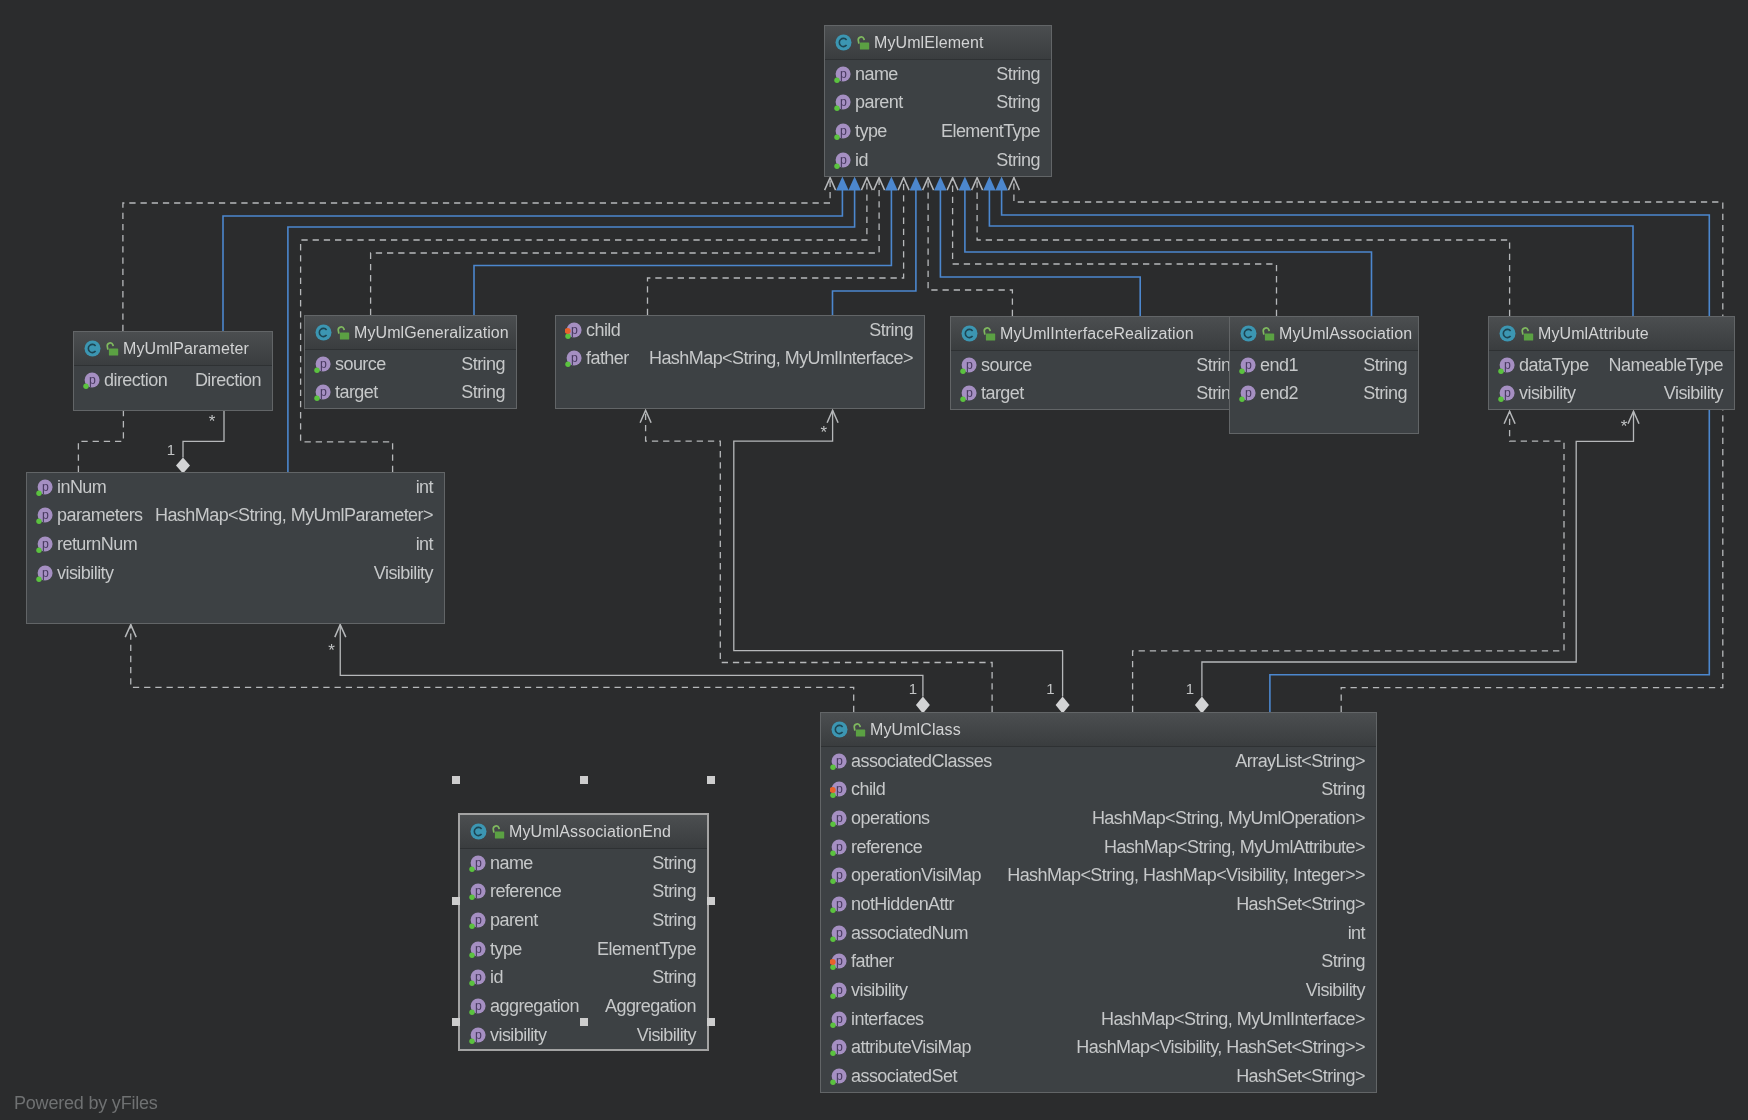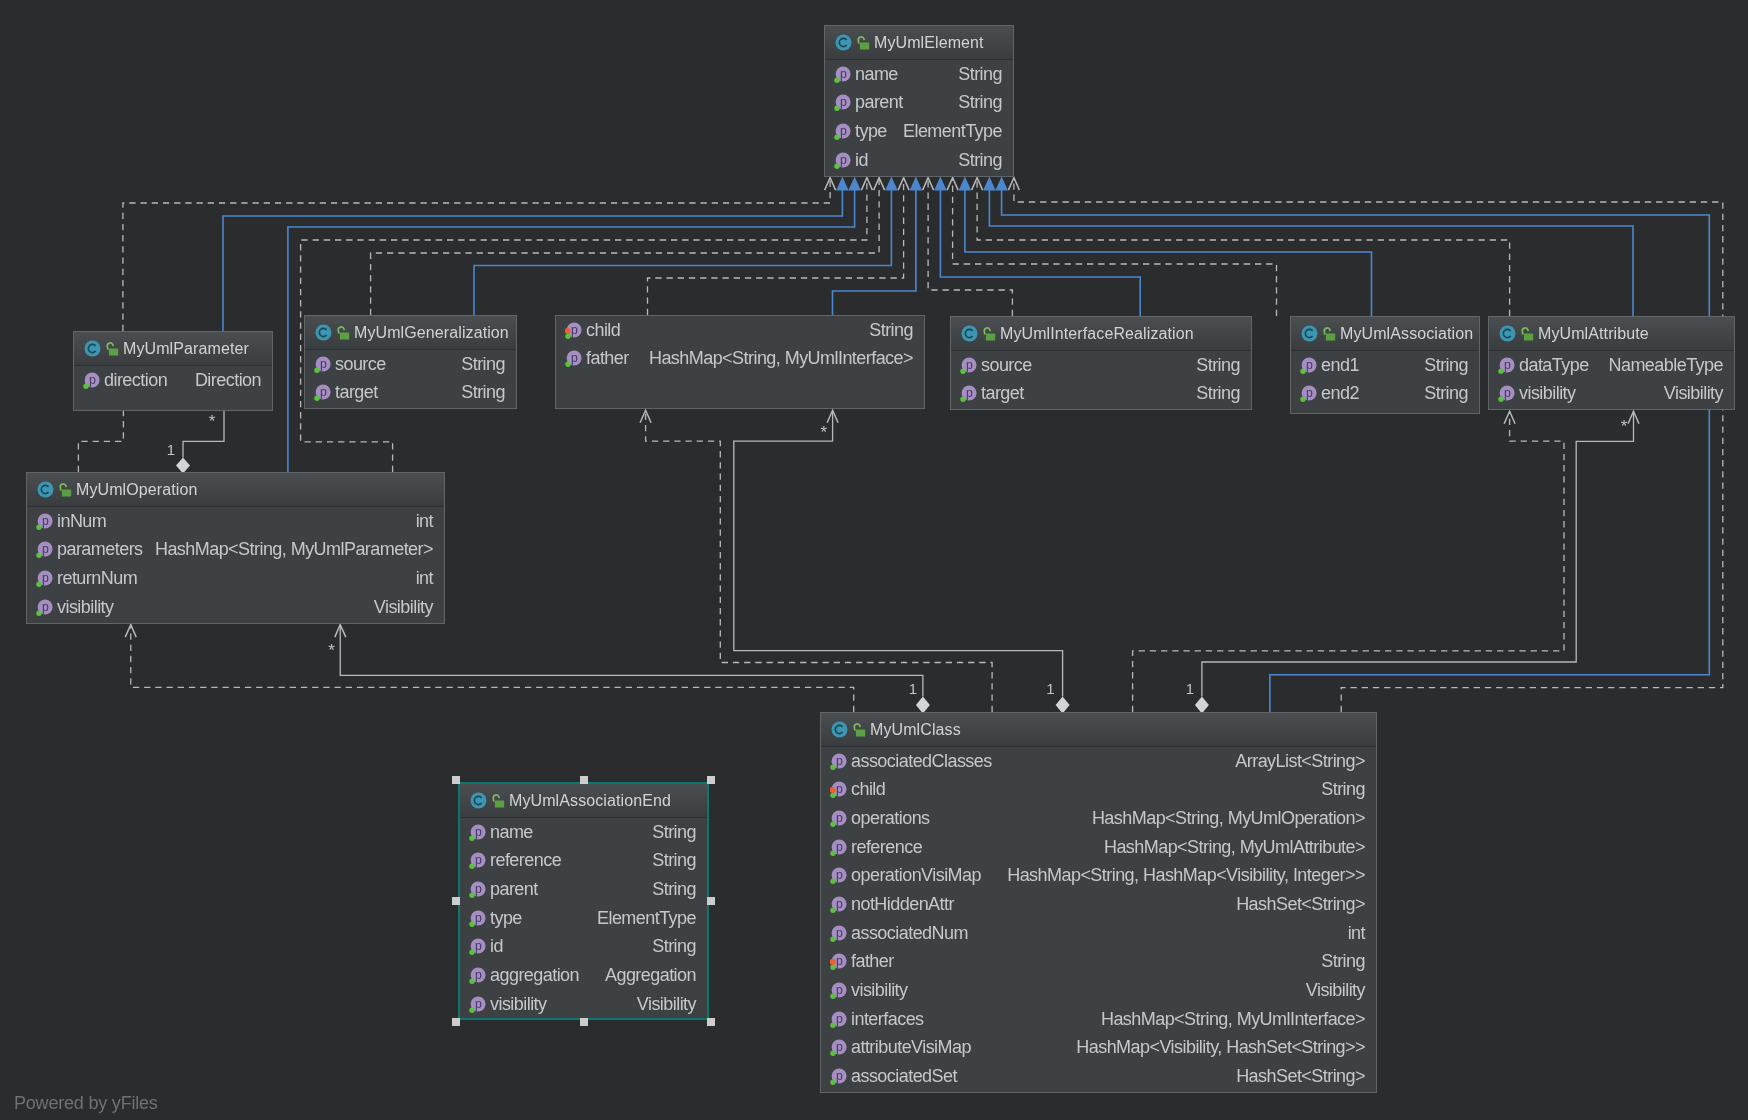--- a/index.html
+++ b/index.html
@@ -1,20 +1,20 @@
 <!DOCTYPE html>
 <html><head><meta charset="utf-8">
 <style>
 * { margin:0; padding:0; box-sizing:border-box; }
 html,body { width:1748px; height:1120px; overflow:hidden; }
 #canvas { position:relative; width:1748px; height:1120px; background:#2b2c2d;
   font-family:"Liberation Sans", sans-serif; }
 #edges { position:absolute; left:0; top:0; }
 .box { position:absolute; background:#3d4144; border:1px solid #626567; }
-.box.sel { border:2px solid #0f766e; }
+.box.sel { border:2px solid #a3a3a3;margin-top:31px; }
 .hdr { height:34px; display:flex; align-items:center; padding:0 8px 0 10px;
   background:linear-gradient(#4b4e50,#3a3d3f);
   border-bottom:1px solid #2e3133; }
 .ci { flex:0 0 auto; }
 .li { flex:0 0 auto; margin-left:5px; }
 .ti { margin-left:4px; font-size:16px; color:#d2d3d4; letter-spacing:0.1px; white-space:nowrap; }
 .body { padding-top:0px; }
 .row { height:28.65px; display:flex; align-items:center; padding:0 11px 0 9px;
   font-size:18px; color:#c6c8c9; letter-spacing:-0.55px; }
 .pi { flex:0 0 auto; }
@@ -80,21 +80,21 @@
       <polygon points="1201.9,696.5 1208.9,705.0 1201.9,713.5 1194.9,705.0" fill="#d3d4d5"></polygon>
       <text x="171" y="455" text-anchor="middle" fill="#c2c4c5" font-family="Liberation Sans" font-size="15">1</text>
       <text x="212" y="427" text-anchor="middle" fill="#c2c4c5" font-family="Liberation Sans" font-size="17">*</text>
       <text x="912.8" y="694" text-anchor="middle" fill="#c2c4c5" font-family="Liberation Sans" font-size="15">1</text>
       <text x="331.6" y="656" text-anchor="middle" fill="#c2c4c5" font-family="Liberation Sans" font-size="17">*</text>
       <text x="1050.5" y="694" text-anchor="middle" fill="#c2c4c5" font-family="Liberation Sans" font-size="15">1</text>
       <text x="823.7" y="438" text-anchor="middle" fill="#c2c4c5" font-family="Liberation Sans" font-size="17">*</text>
       <text x="1190" y="694" text-anchor="middle" fill="#c2c4c5" font-family="Liberation Sans" font-size="15">1</text>
       <text x="1624" y="432" text-anchor="middle" fill="#c2c4c5" font-family="Liberation Sans" font-size="17">*</text>
     </svg>
-<div class="box" style="left:824px;top:25px;width:190px;height:152px">
+<div class="box" style="left:824px;top:25px;width:228px;height:152px">
       <div class="hdr">
         <svg class="ci" width="17" height="17" viewBox="0 0 17 17">
           <circle cx="8.5" cy="8.5" r="8" fill="#3c96b2"></circle>
           <path d="M11.6 5.9 A4.1 4.1 0 1 0 11.6 11.1" fill="none" stroke="#1d4553" stroke-width="1.6"></path>
         </svg>
         <svg class="li" width="13" height="14" viewBox="0 0 13 14">
           <rect x="2.9" y="6.4" width="9.3" height="7.2" rx="0.7" fill="#5ba143"></rect>
           <path d="M1.9 7.6 L1.3 4.3 A2.9 2.9 0 0 1 6.9 2.9 l0.3 1.2" fill="none" stroke="#7fb95f" stroke-width="1.7"></path>
         </svg>
         <span class="ti">MyUmlElement</span>
@@ -244,21 +244,21 @@
           <svg class="pi" width="17" height="17" viewBox="0 0 17 17">
             <circle cx="9.1" cy="8" r="7.5" fill="#a58fc2"></circle>
             <text x="9.1" y="12.3" text-anchor="middle" font-family="Liberation Sans" font-size="12.3" fill="#47395f">p</text>
             <circle cx="3" cy="14.3" r="2.7" fill="#5bc23f"></circle>
           </svg>
           <span class="nm">target</span>
           <span class="tp">String</span>
         </div>
       </div>
     </div>
-    <div class="box" style="left:1290px;top:316px;width:190px;height:98px">
+    <div class="box" style="left:1229px;top:316px;width:190px;height:118px">
       <div class="hdr">
         <svg class="ci" width="17" height="17" viewBox="0 0 17 17">
           <circle cx="8.5" cy="8.5" r="8" fill="#3c96b2"></circle>
           <path d="M11.6 5.9 A4.1 4.1 0 1 0 11.6 11.1" fill="none" stroke="#1d4553" stroke-width="1.6"></path>
         </svg>
         <svg class="li" width="13" height="14" viewBox="0 0 13 14">
           <rect x="2.9" y="6.4" width="9.3" height="7.2" rx="0.7" fill="#5ba143"></rect>
           <path d="M1.9 7.6 L1.3 4.3 A2.9 2.9 0 0 1 6.9 2.9 l0.3 1.2" fill="none" stroke="#7fb95f" stroke-width="1.7"></path>
         </svg>
         <span class="ti">MyUmlAssociation</span>
@@ -311,31 +311,20 @@
             <circle cx="9.1" cy="8" r="7.5" fill="#a58fc2"></circle>
             <text x="9.1" y="12.3" text-anchor="middle" font-family="Liberation Sans" font-size="12.3" fill="#47395f">p</text>
             <circle cx="3" cy="14.3" r="2.7" fill="#5bc23f"></circle>
           </svg>
           <span class="nm">visibility</span>
           <span class="tp">Visibility</span>
         </div>
       </div>
     </div>
     <div class="box" style="left:26px;top:472px;width:419px;height:152px">
-      <div class="hdr">
-        <svg class="ci" width="17" height="17" viewBox="0 0 17 17">
-          <circle cx="8.5" cy="8.5" r="8" fill="#3c96b2"></circle>
-          <path d="M11.6 5.9 A4.1 4.1 0 1 0 11.6 11.1" fill="none" stroke="#1d4553" stroke-width="1.6"></path>
-        </svg>
-        <svg class="li" width="13" height="14" viewBox="0 0 13 14">
-          <rect x="2.9" y="6.4" width="9.3" height="7.2" rx="0.7" fill="#5ba143"></rect>
-          <path d="M1.9 7.6 L1.3 4.3 A2.9 2.9 0 0 1 6.9 2.9 l0.3 1.2" fill="none" stroke="#7fb95f" stroke-width="1.7"></path>
-        </svg>
-        <span class="ti">MyUmlOperation</span>
-      </div>
       <div class="body">
         <div class="row">
           <svg class="pi" width="17" height="17" viewBox="0 0 17 17">
             <circle cx="9.1" cy="8" r="7.5" fill="#a58fc2"></circle>
             <text x="9.1" y="12.3" text-anchor="middle" font-family="Liberation Sans" font-size="12.3" fill="#47395f">p</text>
             <circle cx="3" cy="14.3" r="2.7" fill="#5bc23f"></circle>
           </svg>
           <span class="nm">inNum</span>
           <span class="tp">int</span>
         </div>

